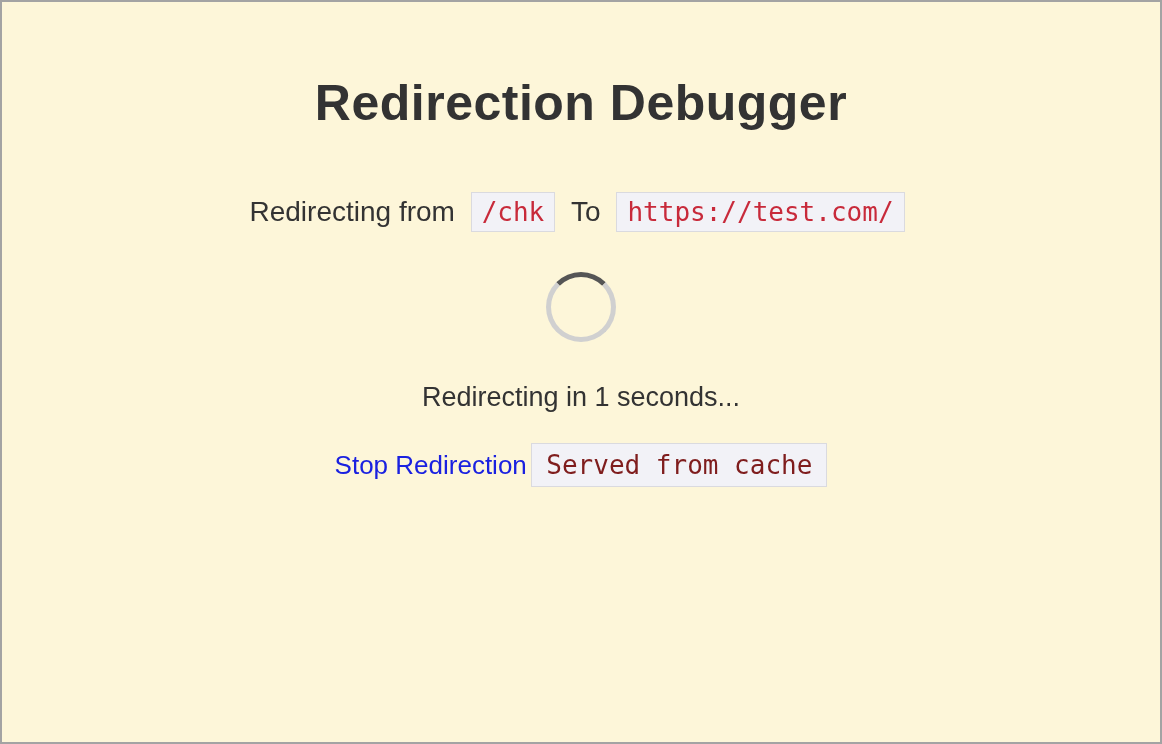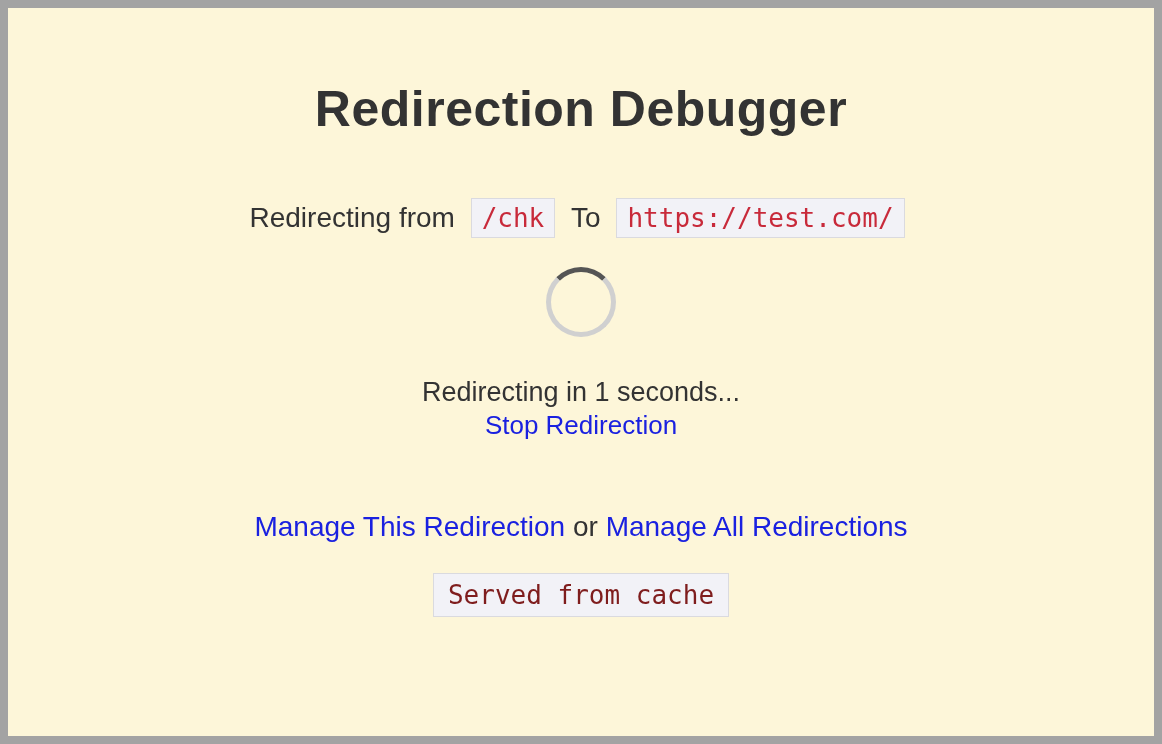--- a/index.html
+++ b/index.html
@@ -10,36 +10,36 @@
     body {
       width: 1162px;
       height: 744px;
       background: #fff;
       font-family: Arial, Helvetica, sans-serif;
     }
     .container {
       width: 1162px;
       height: 744px;
       background: #fdf6d9;
-      border: 8px solid #a3a3a3;
+      border: 2px solid #a3a3a3;
       text-align: center;
       padding: 0;
     }
     .title {
       font-size: 50px;
       font-weight: bold;
       color: #333;
       margin-top: 72px;
       margin-bottom: 60px;
       letter-spacing: 0.5px;
     }
     .redirect-line {
       font-size: 28px;
       color: #333;
-      margin-bottom: 29px;
+      margin-bottom: 40px;
     }
     .redirect-line .label {
       display: inline-block;
       vertical-align: middle;
     }
     .code-box {
       display: inline-block;
       background: #f2f2f7;
       border: 1px solid #dadadf;
       padding: 4px 10px;
@@ -124,19 +124,16 @@
     <span class="code-box">https://test.com/</span>
   </div>
 
   <div class="spinner-wrap">
     <div class="spinner"></div>
   </div>
 
   <div class="countdown">Redirecting in 1 seconds...</div>
   <div class="stop-link">Stop Redirection</div>
 
-  <div class="manage-line">
-    <span class="link">Manage This Redirection</span><span> or </span><span class="link">Manage All Redirections</span>
-  </div>
 
 
   <div class="cache-badge">Served from cache</div>
 </div>
 
 </body></html>

